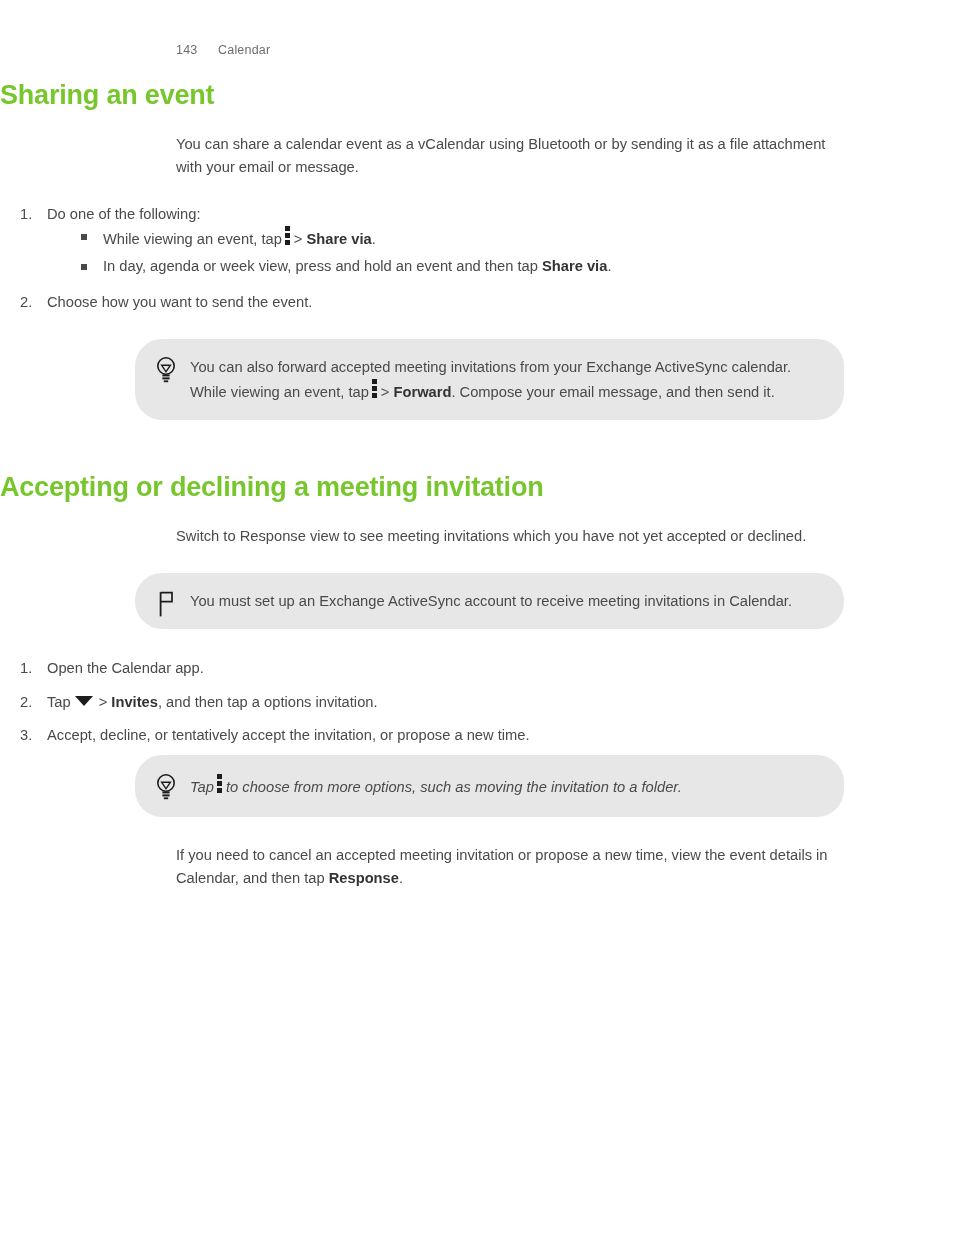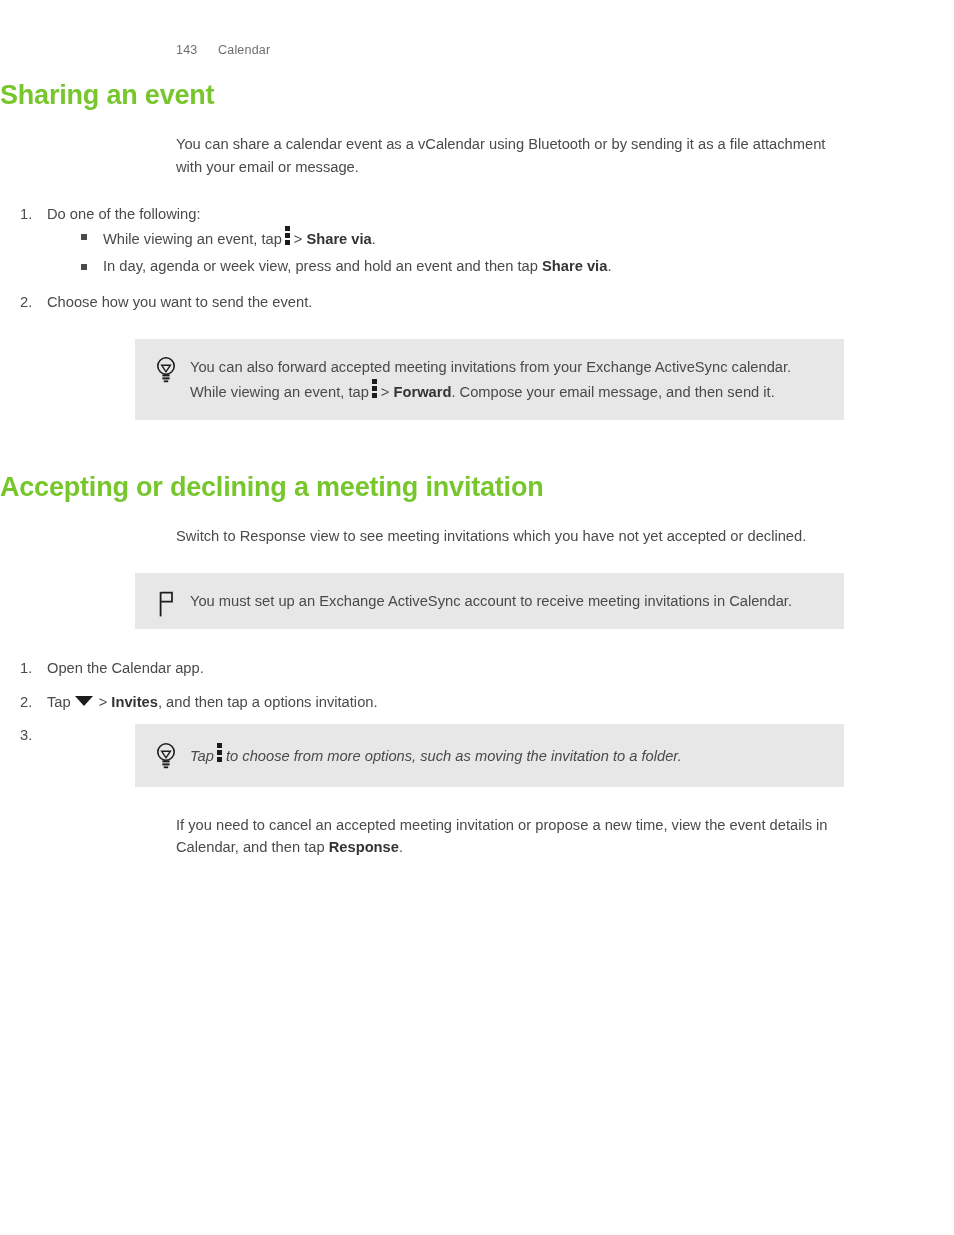--- a/index.html
+++ b/index.html
@@ -116,20 +116,21 @@
   .callout {
     position: relative;
     background: #e7e7e7;
     margin-left: 135px;
     width: 709px;
     box-sizing: border-box;
     padding: 17px 22px 17px 55px;
     font-size: 14.7px;
     line-height: 22.5px;
     color: #4a4a4a;
+    border-radius: 27px;
   }
   .callout .cal-icon {
     position: absolute;
     left: 18px;
     top: 16px;
     width: 26px;
     height: 30px;
   }
   .callout .cal-text { display: block; }
 
@@ -232,20 +233,21 @@
         <span class="num">1.</span>
         <span>Open the Calendar app.</span>
       </li>
       <li style="margin-bottom:11px;">
         <span class="num">2.</span>
         <span>Tap</span><span class="icon-caret"></span><span>&gt;</span>
         <b>Invites</b><span>, and then tap a options invitation.</span>
       </li>
       <li>
         <span class="num">3.</span>
+        <span>Accept, decline, or tentatively accept the invitation, or propose a new time.</span>
       </li>
     </ol>
 
     <div class="callout" style="margin-top:8px; padding-top:19px; padding-bottom:19px;font-style:italic;">
       <span class="cal-icon" style="top:17px;">
         <svg viewBox="0 0 26 30" width="26" height="30" aria-hidden="true">
           <circle cx="13" cy="11" r="8.2" fill="none" stroke="#1c1c1c" stroke-width="1.6"></circle>
           <path d="M8.6 10.2 L13 16.8 L17.4 10.2 Z" fill="none" stroke="#1c1c1c" stroke-width="1.4"></path>
           <rect x="9.4" y="19.4" width="7.2" height="2" fill="#1c1c1c"></rect>
           <rect x="9.4" y="22.4" width="7.2" height="2" fill="#1c1c1c"></rect>

